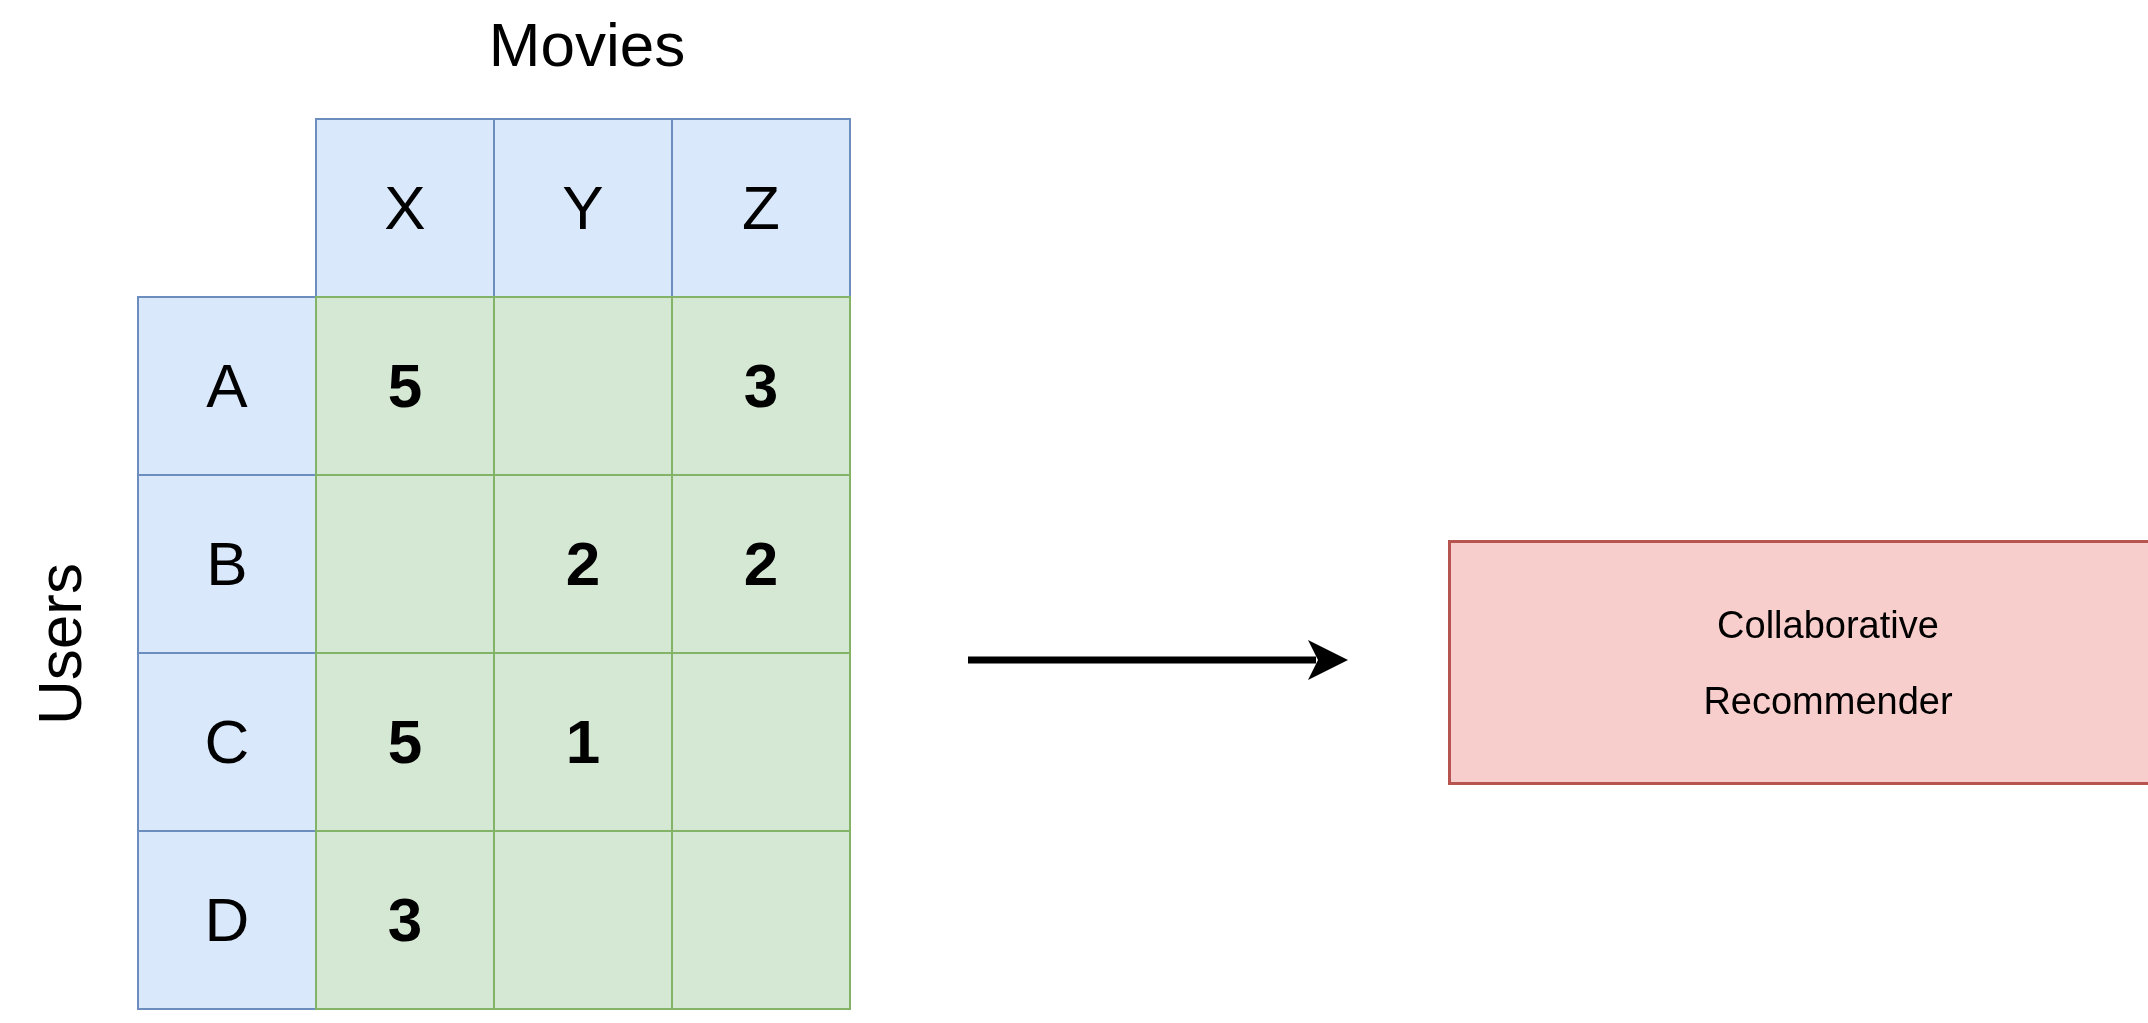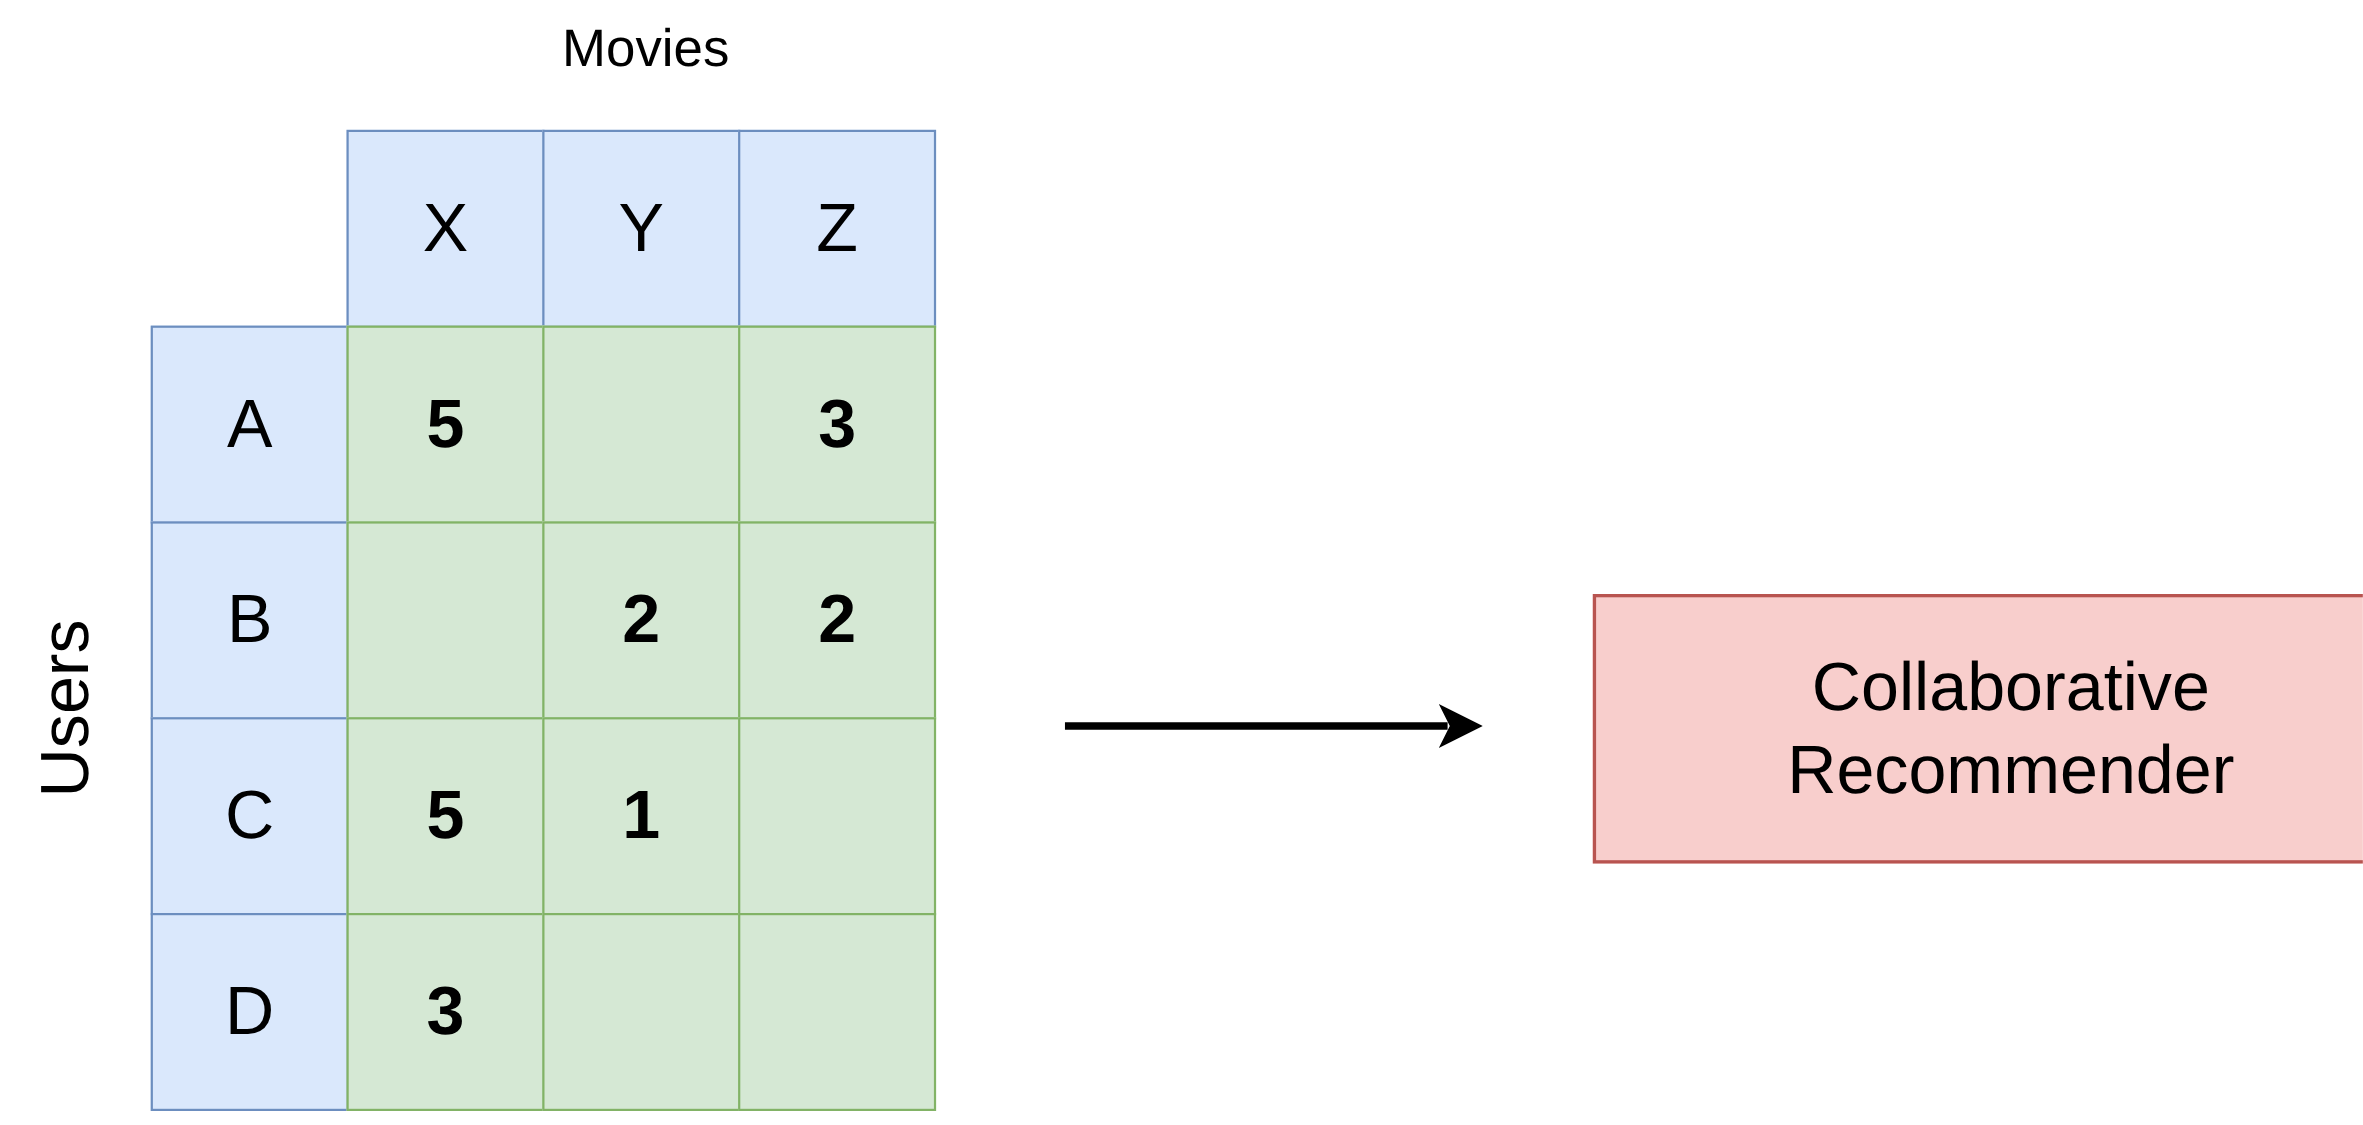--- a/index.html
+++ b/index.html
@@ -16,21 +16,21 @@
     color: #000000;
   }
 
   
   #movies-label {
     position: absolute;
     left: 317px;
     top: 6px;
     width: 540px;
     text-align: center;
-    font-size: 48px;
+    font-size: 62px;
     line-height: 78px;
     color: #000000;
     white-space: nowrap;
   }
 
   
   #users-label {
     position: absolute;
     left: -55px;
     top: 608px;
@@ -111,21 +111,21 @@
     width: 760px;
     height: 245px;
     box-sizing: border-box;
     background: #F8CECC;
     border: 3px solid #B85450;
     display: flex;
     align-items: center;
     justify-content: center;
   }
   #recommender-label {
-    font-size: 62px;
+    font-size: 38px;
     line-height: 76px;
     text-align: center;
     color: #000000;
     white-space: pre-line;
   }
 </style>
 </head>
 <body>
 
 <div id="movies-label">Movies</div>

